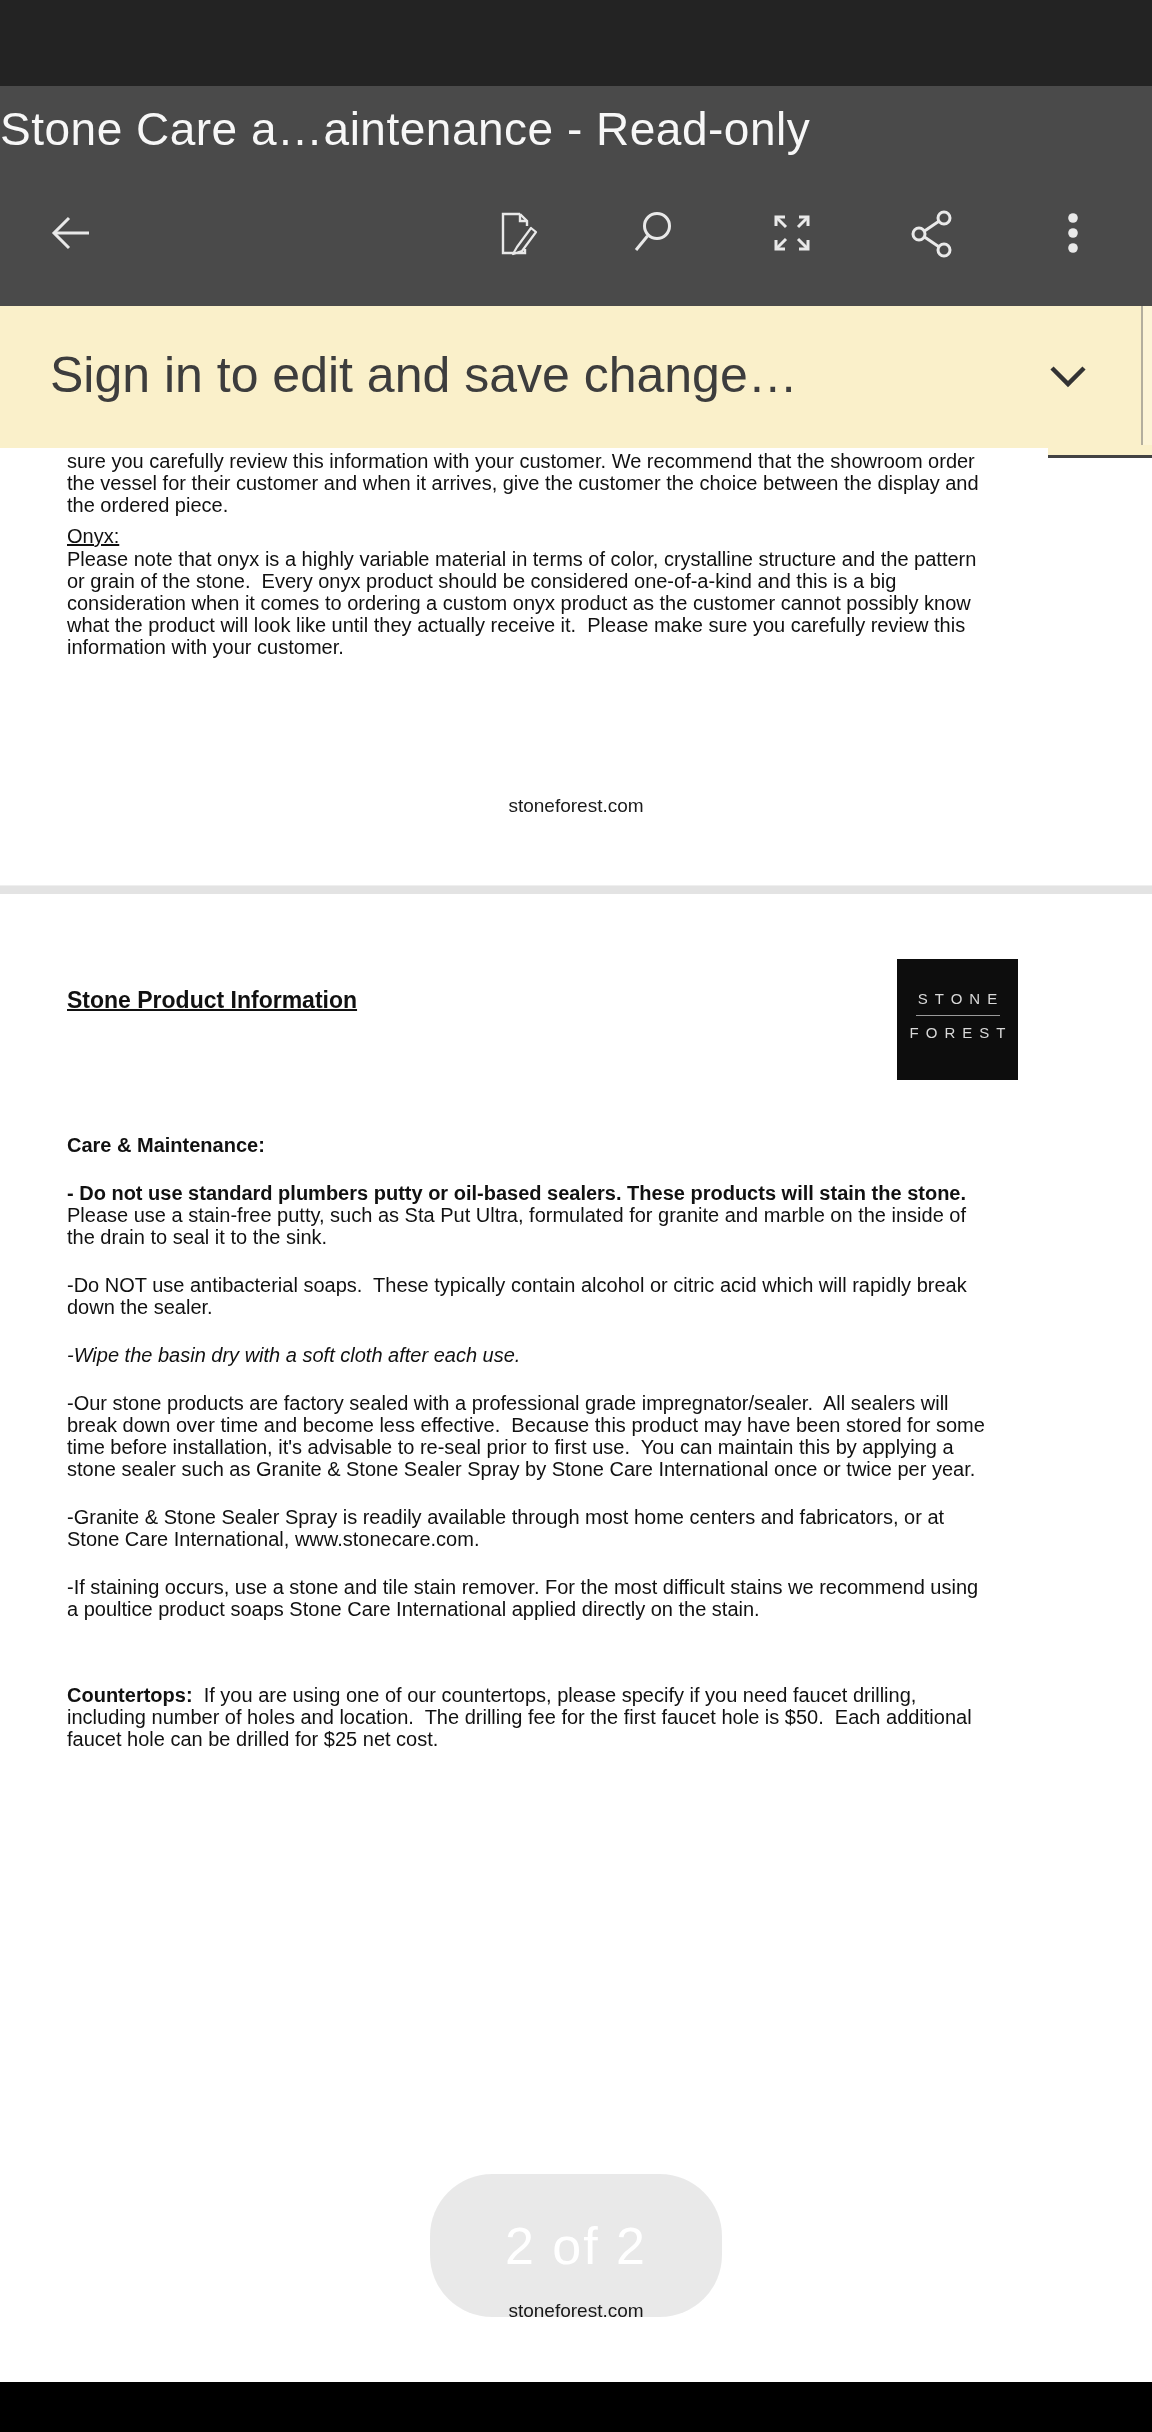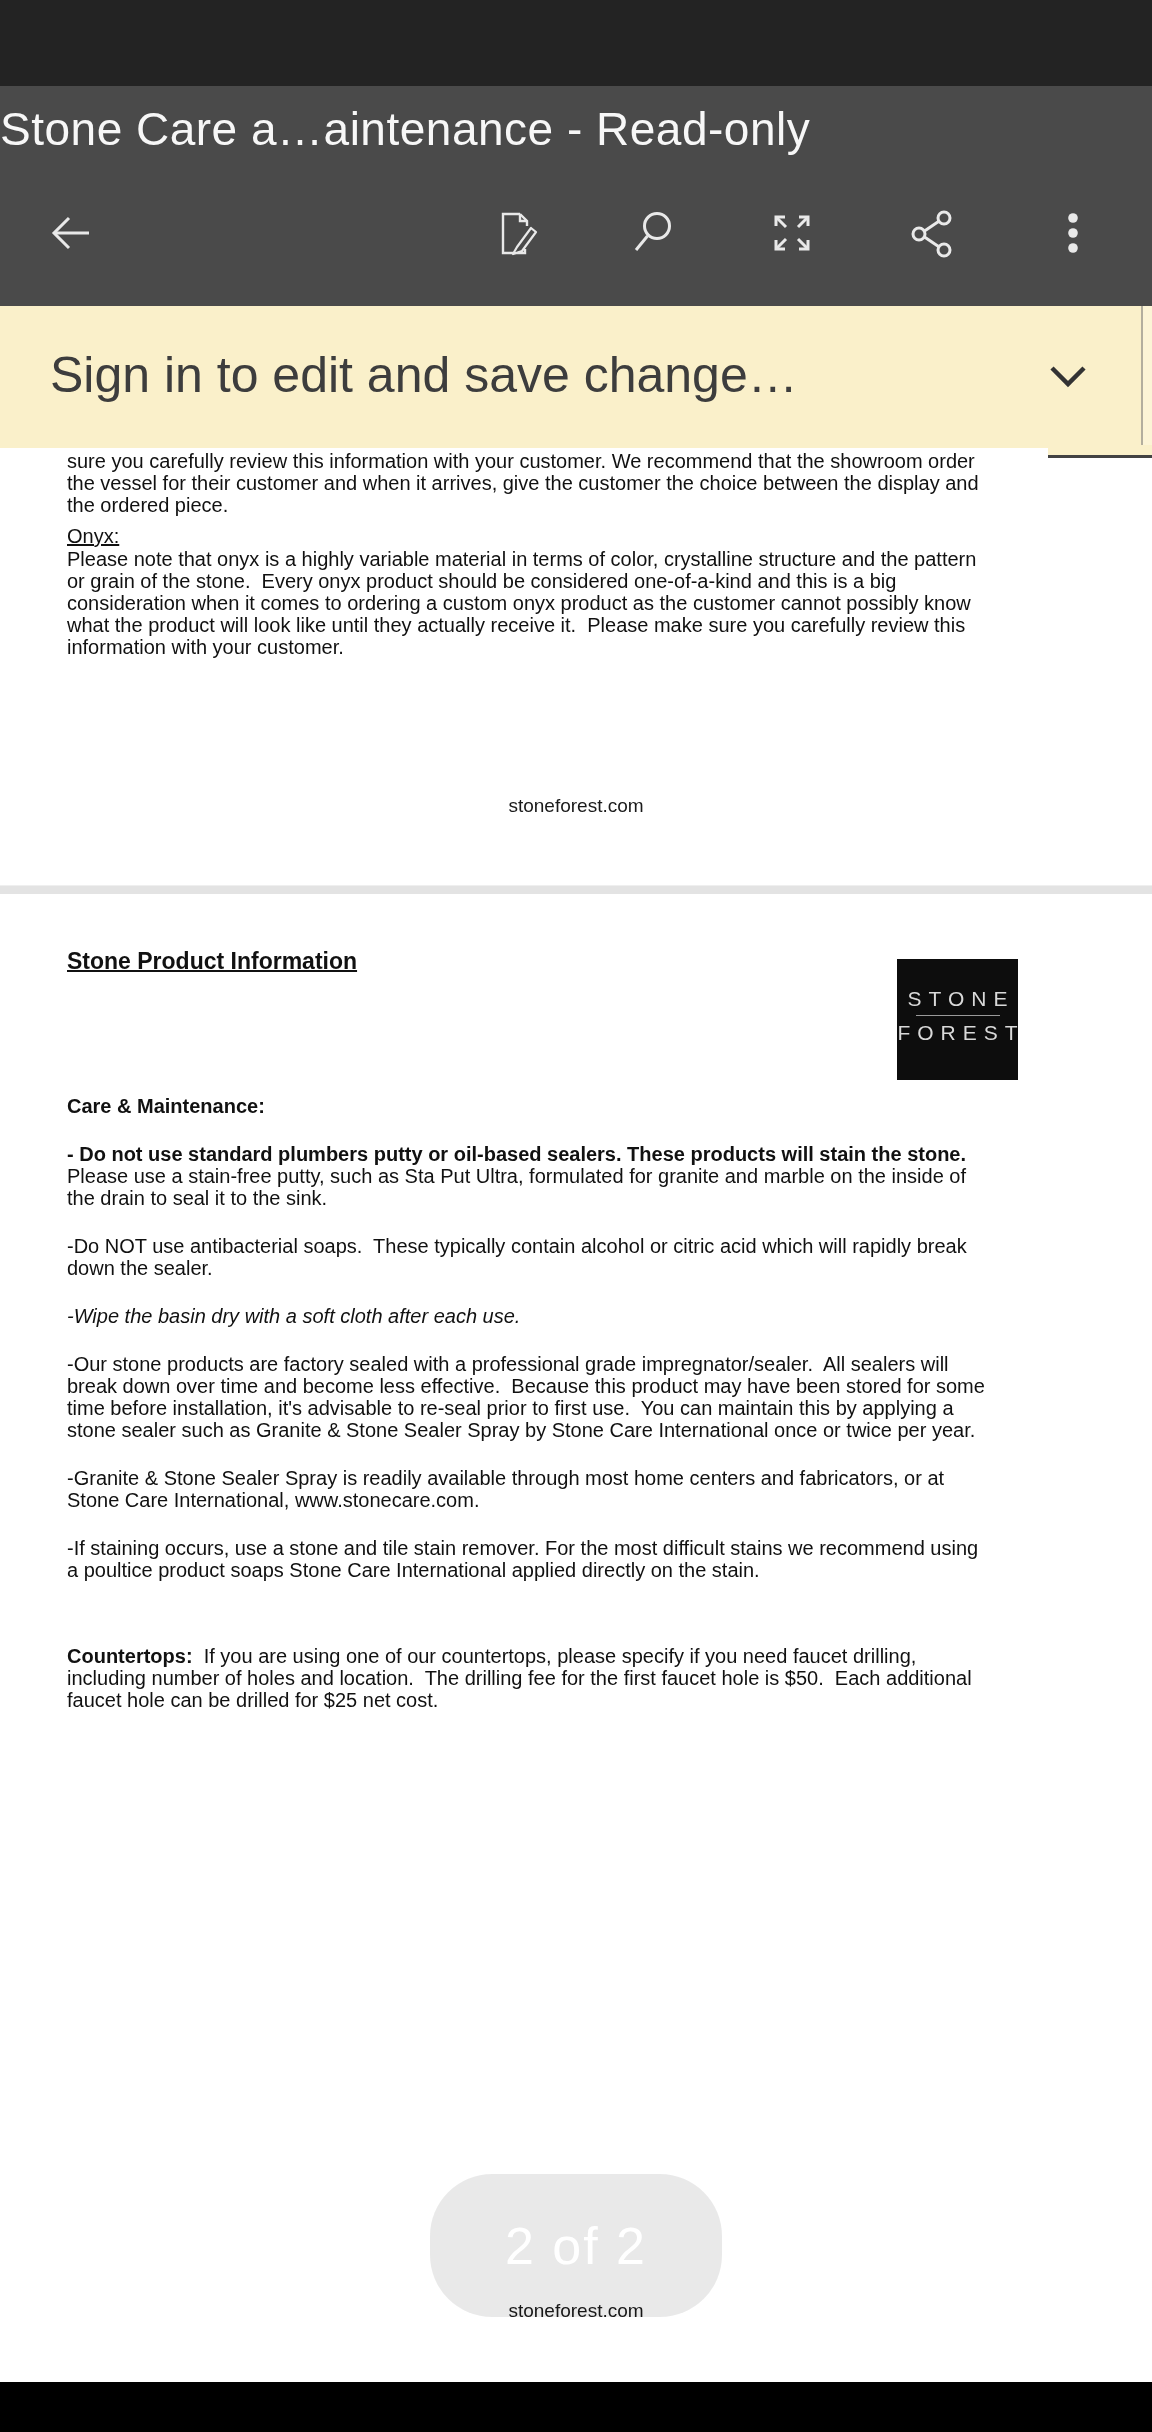--- a/index.html
+++ b/index.html
@@ -41,35 +41,35 @@
 
   .doc-inner { padding:0 63px 0 67px; }
   .doc-p { white-space:pre-wrap; }
   .p-intro { margin-top:2px; }
   .onyx-heading { margin-top:9px; text-decoration:underline; }
   .onyx-body { margin-top:1px; }
   .page-footer { position:absolute; left:0; width:1152px; text-align:center; font-size:19px; color:#1a1a1a; }
   .footer-1 { top:347px; }
   .footer-2 { top:1406px; }
 
-  .doc-heading { padding-top:53px; }
+  .doc-heading { padding-top:92px; }
   .doc-heading span { font-size:23px; line-height:28px; font-weight:bold; text-decoration:underline;
                       text-decoration-thickness:2px; }
   .care-heading { margin-top:120px; font-weight:bold; }
   .body-p { margin-top:26px; }
   .bold-lead { font-weight:bold; display:block; }
   .italic-p { font-style:italic; }
   .countertops-p { margin-top:64px; }
   .bold-inline { font-weight:bold; }
 
   
   .sf-logo { position:absolute; left:897px; top:65px; width:121px; height:121px; background:#0d0d0d;
              display:flex; flex-direction:column; align-items:center; justify-content:flex-start;
              padding-top:32px; }
-  .sf-word { color:#d9d9d9; font-size:21px; line-height:15px; letter-spacing:7px; text-indent:7px; }
+  .sf-word { color:#d9d9d9; font-size:15px; line-height:15px; letter-spacing:7px; text-indent:7px; }
   .sf-divider { width:84px; height:0; border-top:1px solid #9a9a9a; margin:9px 0; }
 
   
   .page-pill { position:absolute; left:430px; top:2174px; width:292px; height:143px;
                background:rgba(0,0,0,0.085); border-radius:62px;
                display:flex; align-items:center; justify-content:center; }
   .page-pill span { color:#ffffff; font-size:52px; letter-spacing:2px; }
   .bottom-bar { position:absolute; left:0; top:2382px; width:1152px; height:50px; background:#000000; }
 
   svg { display:block; }

